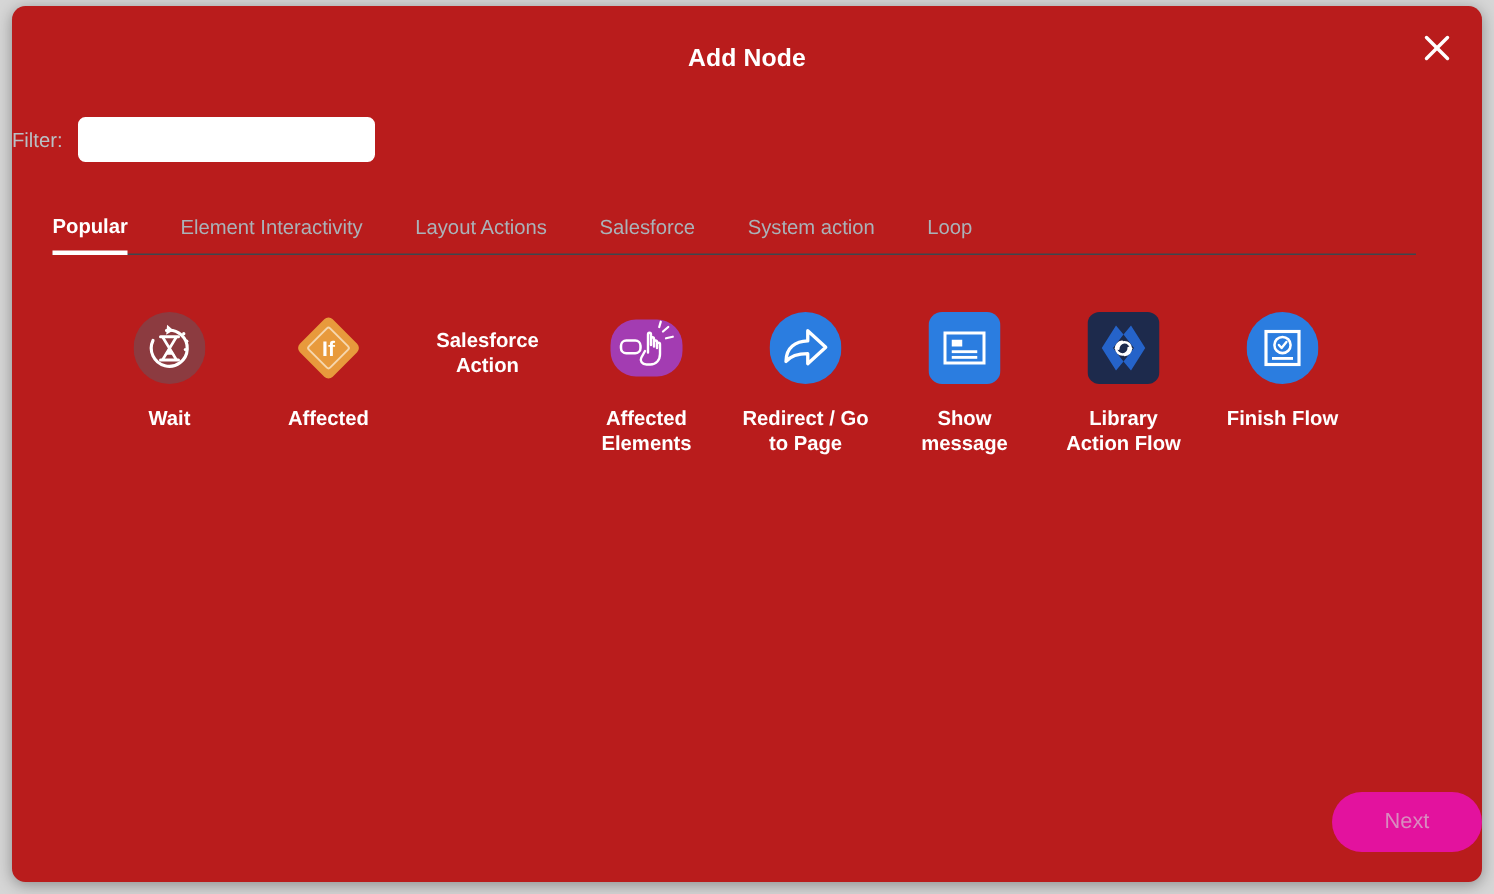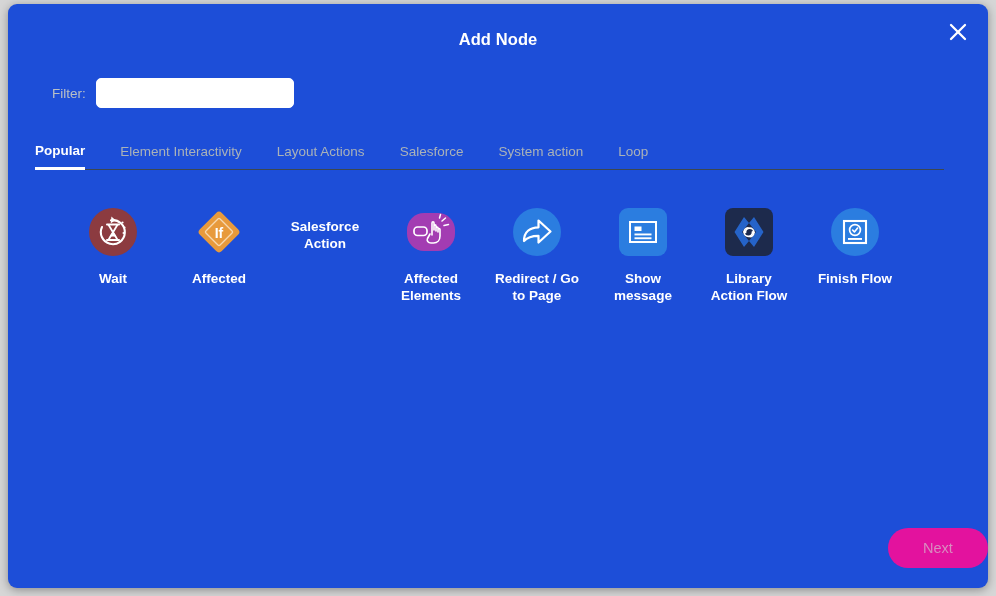--- a/index.html
+++ b/index.html
@@ -17,21 +17,21 @@
     inset: 0;
     background: #d6d6d6;
   }
 
   .modal {
     position: absolute;
     left: 8px;
     top: 4px;
     width: 980px;
     height: 584px;
-    background: #1d4ed8;
+    background: #b91c1c;
     border-radius: 9px;
     box-shadow: 0 2px 10px rgba(0,0,0,0.35);
     overflow: hidden;
   }
 
   
   .modal-header {
     position: relative;
     height: 52px;
   }
@@ -57,21 +57,20 @@
     cursor: pointer;
     color: #ffffff;
   }
   .close-btn svg { display: block; }
 
   
   .filter-row {
     display: flex;
     align-items: center;
     margin-top: 22px;
-    padding-left: 44px;
   }
   .filter-label {
     font-size: 13.5px;
     color: #b9c0c5;
     margin-right: 10px;
   }
   .filter-input {
     width: 198px;
     height: 30px;
     background: #ffffff;

